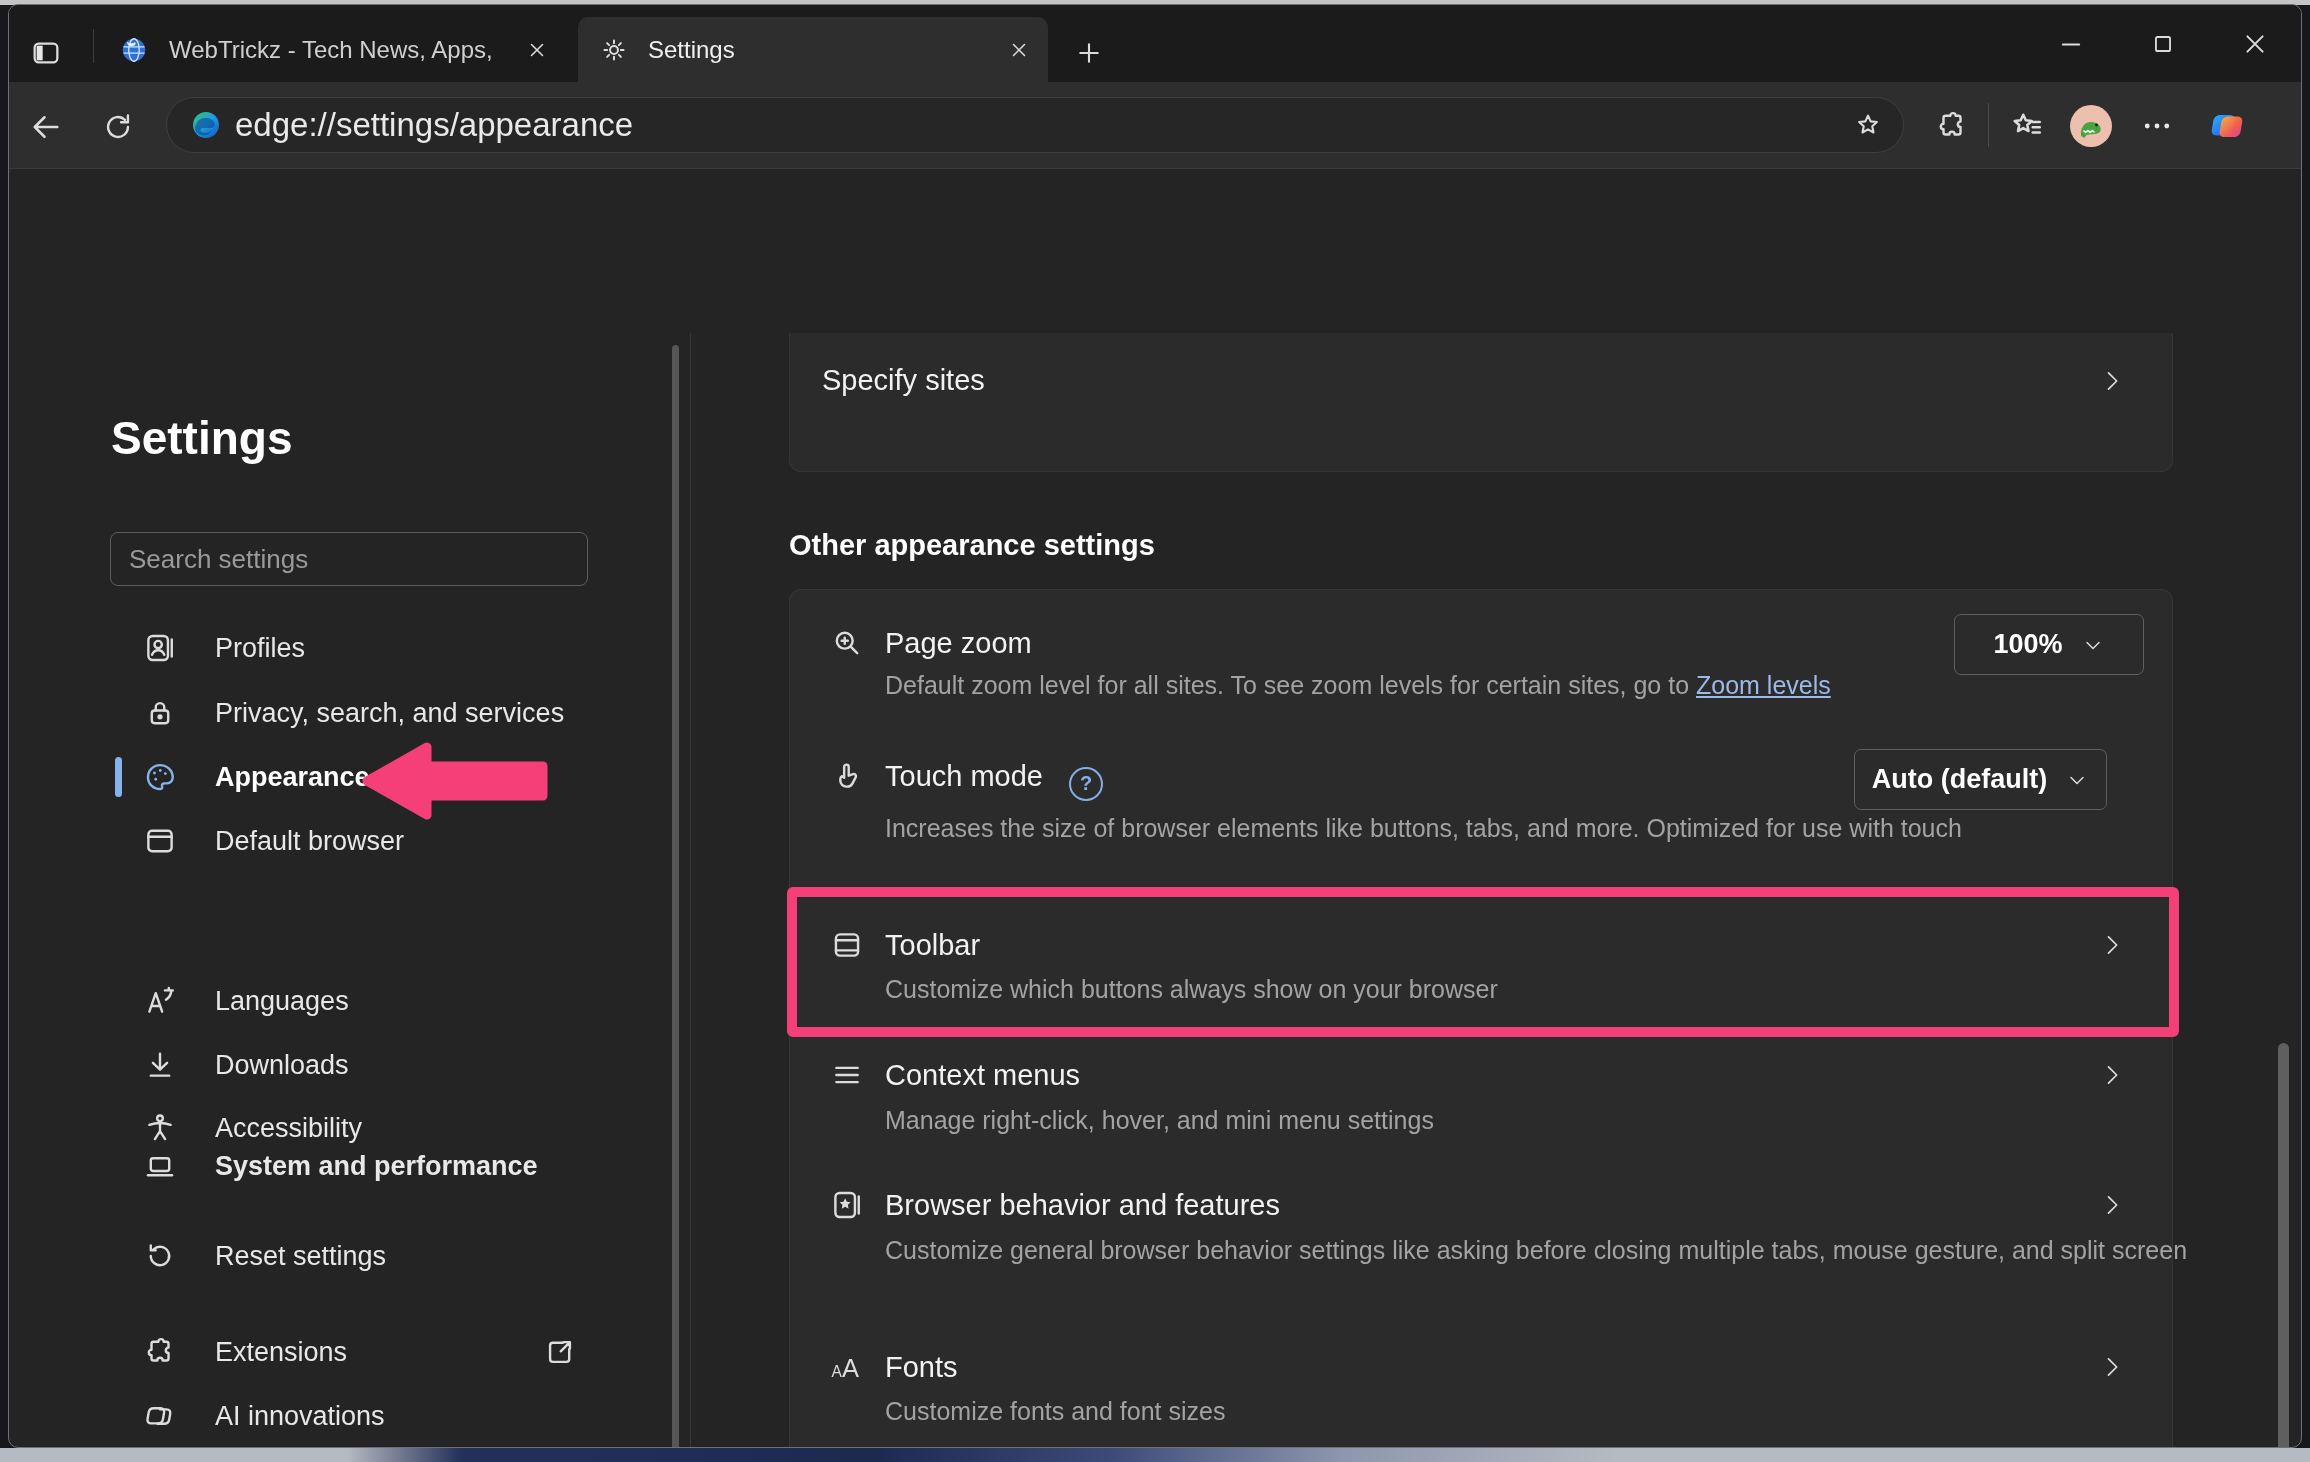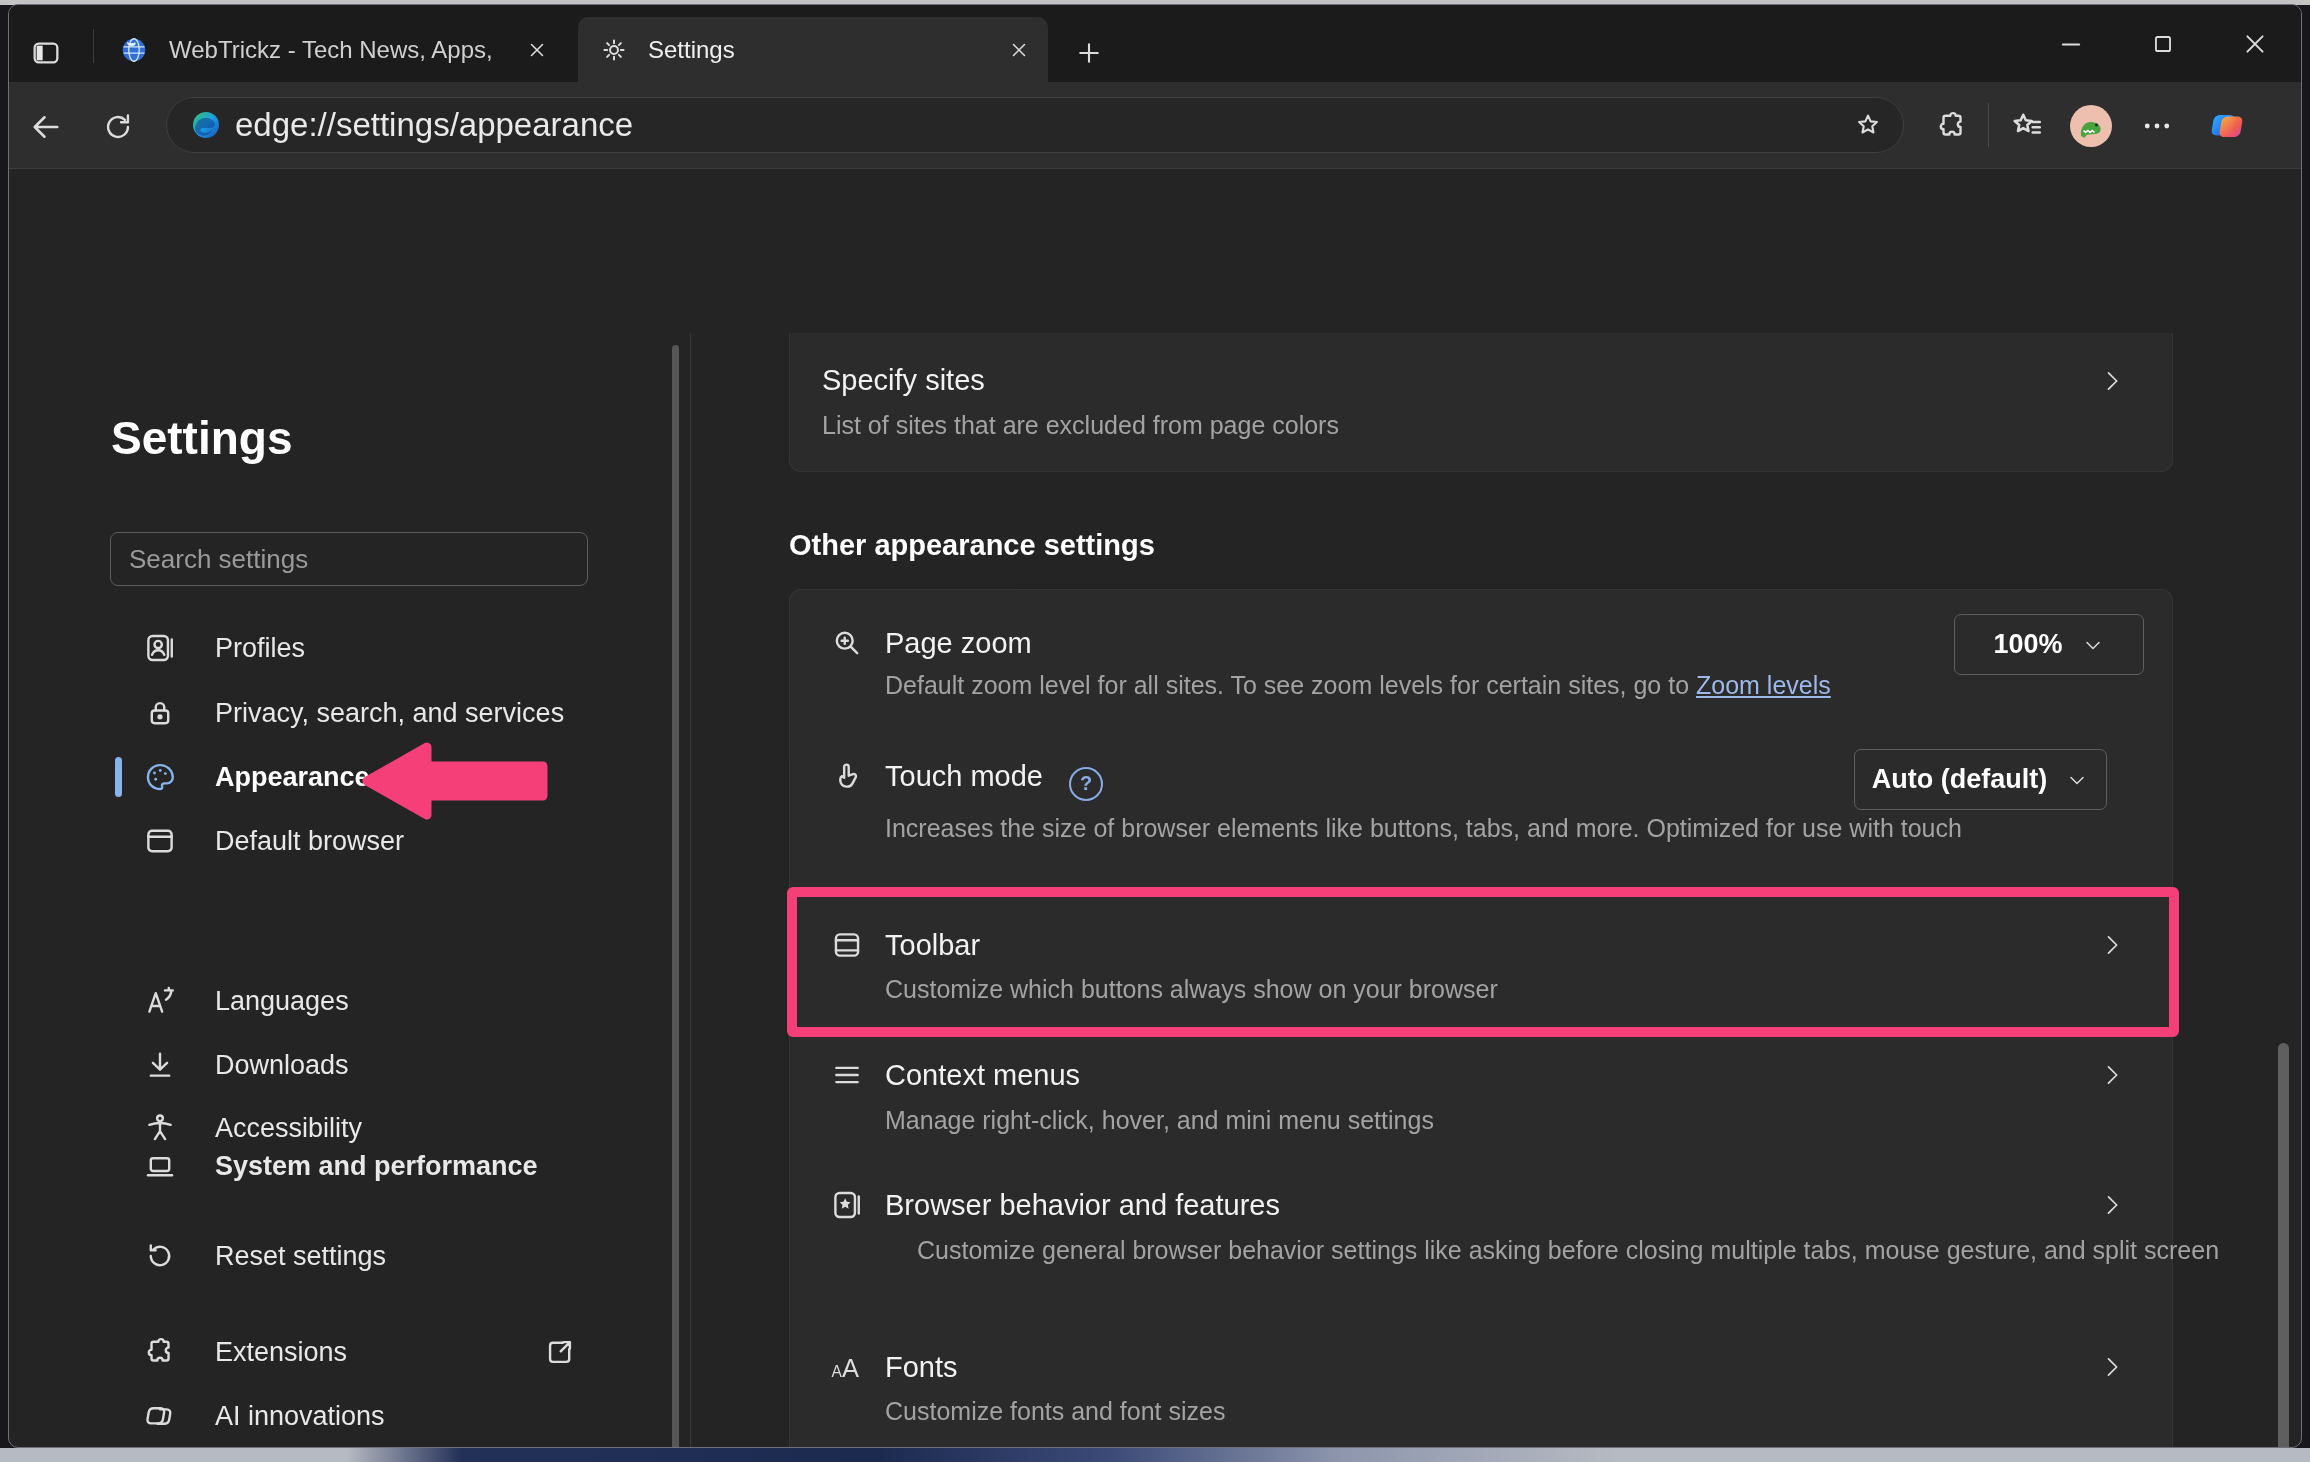--- a/index.html
+++ b/index.html
@@ -326,21 +326,20 @@
       </svg>
       <span class="nav-label">AI innovations</span>
     </div>
 
     <svg class="pink-arrow" width="196" height="92" viewBox="0 0 196 92">
       <path d="M6 46 L66 12 L66 31 L182 31 L182 61 L66 61 L66 80 Z" fill="#f43f78" stroke="#f43f78" stroke-width="9" stroke-linejoin="round" stroke-linecap="round"></path>
     </svg>
 
     <div class="card" id="card1">
       <div class="row-title" style="left:32px;top:31px;">Specify sites</div>
-      <div class="row-sub" style="left:32px;top:76px;">List of sites that are excluded from page colors</div>
       <span class="chev" style="top:34px;">
         <svg class="ic thin" width="28" height="28" viewBox="0 0 24 24">
             <path d="M9 5l7 7-7 7"></path>
           </svg>
       </span>
     </div>
 
     <div class="sec-heading">Other appearance settings</div>
 
     <div class="card" id="card2">
@@ -417,21 +416,21 @@
 
       <div>
         <span class="row-icon" style="top:598px;">
           <svg class="ic" width="34" height="34" viewBox="0 0 24 24">
             <rect x="3.8" y="3.5" width="13.8" height="17" rx="3"></rect>
             <path d="M10.7 7.2l1.2 2.5 2.7.3-2 1.9.5 2.7-2.4-1.3-2.4 1.3.5-2.7-2-1.9 2.7-.3z" fill="#dcdcdc" stroke="none"></path>
             <path d="M20.3 6v12"></path>
           </svg>
         </span>
         <div class="row-title" style="left:95px;top:599px;">Browser behavior and features</div>
-        <div class="row-sub" style="left:95px;top:644px;width:1310px;margin-left:32px;">Customize general browser behavior settings like asking before closing multiple tabs, mouse gesture, and split screen</div>
+        <div class="row-sub" style="left:95px;top:644px;width:1310px;">Customize general browser behavior settings like asking before closing multiple tabs, mouse gesture, and split screen</div>
         <span class="chev" style="top:601px;">
           <svg class="ic thin" width="28" height="28" viewBox="0 0 24 24">
               <path d="M9 5l7 7-7 7"></path>
             </svg>
         </span>
       </div>
 
       <div>
         <span class="row-icon" style="top:760px;">
           <svg width="34" height="34" viewBox="0 0 24 24">

